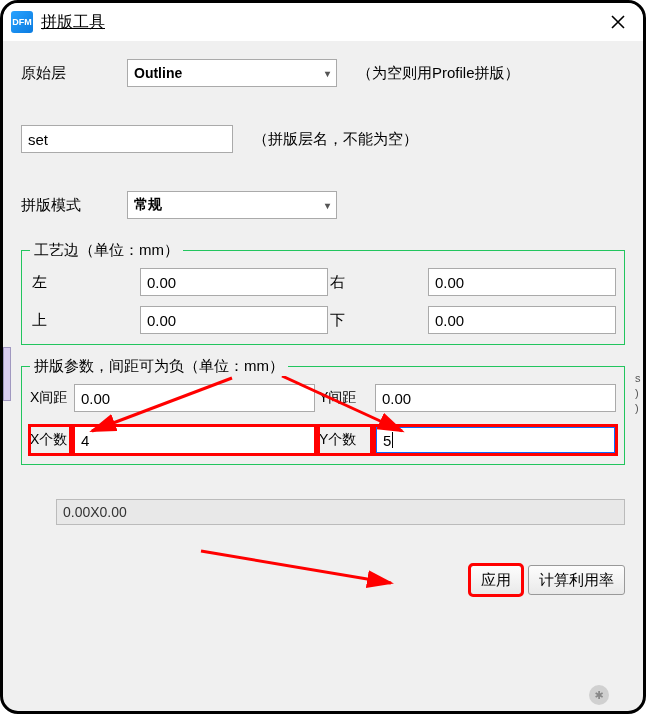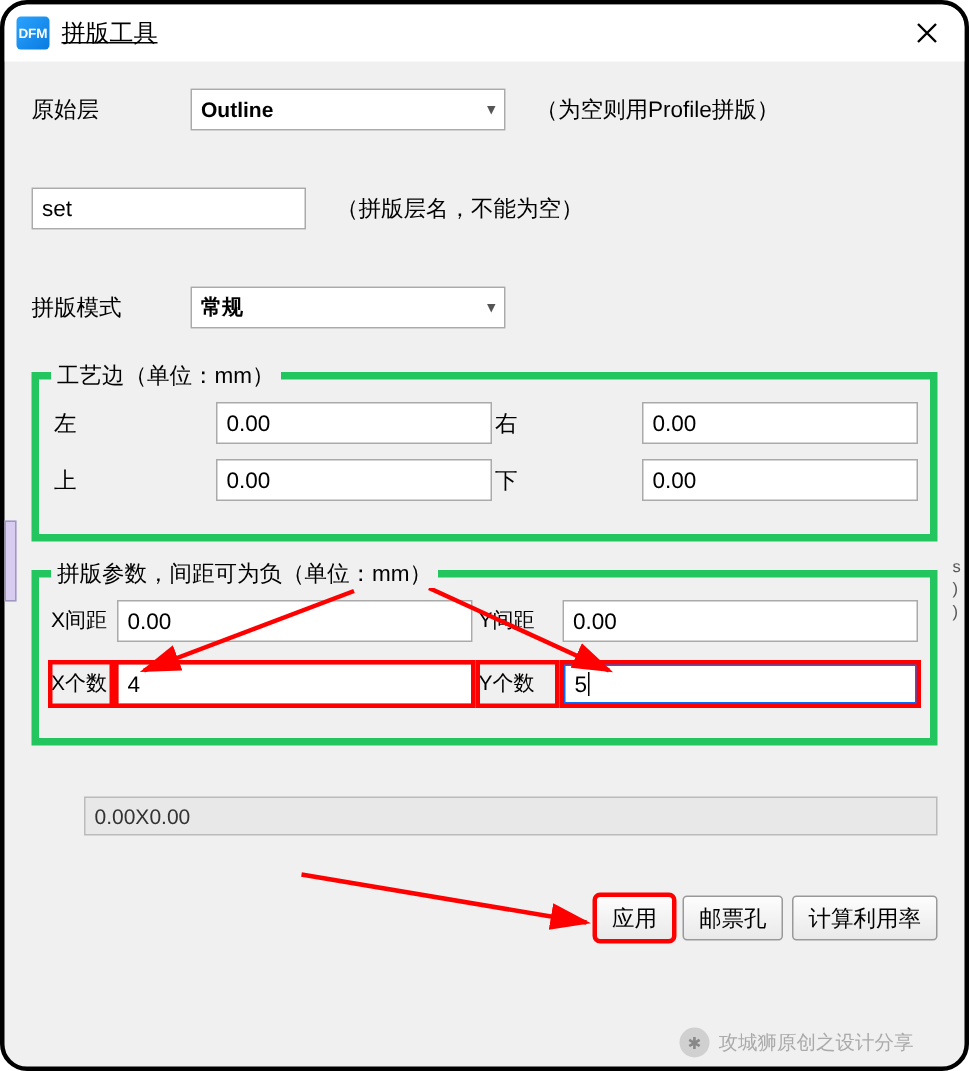--- a/index.html
+++ b/index.html
@@ -79,26 +79,26 @@
     font-size: 10px; color:#555;
   }
   .textinput {
     height: 28px;
     background:#fff;
     border:1px solid #aaa;
     padding: 0 6px;
     display:flex; align-items:center;
     font-size:15px;
   }
-  .textinput.wide { width: 183px; }
+  .textinput.wide { width: 212px; }
   .hint { margin-left: 20px; font-size:15px; }
   fieldset {
-    border: 5px solid #22c55e;
+    border: 1px solid #22c55e;
     margin: 0 0 12px 0;
-    padding: 8px 8px 22px 8px;
+    padding: 8px 8px 10px 8px;
     position: relative;
   }
   legend { font-size: 15px; padding: 0 4px; }
   .grid2 {
     display: grid;
     grid-template-columns: 110px 1fr 100px 1fr;
     row-gap: 10px;
     align-items: center;
   }
   .grid2 .lbl { font-size:15px; padding-left: 2px; }
@@ -260,32 +260,30 @@
         <line x1="260" y1="0" x2="380" y2="55" stroke="#ff0000" stroke-width="3" marker-end="url(#ah)"></line>
       </svg>
     </fieldset>
 
     <div class="size-row">
       <div class="size-value">0.00X0.00</div>
     </div>
 
     <div class="buttons">
       <div class="btn hl-red">应用</div>
-      <div class="btn">邮票孔</div>
       <div class="btn">计算利用率</div>
 
       <svg class="anno" width="420" height="60" style="left:-20px;top:-18px">
         <defs>
           <marker id="ah2" markerWidth="10" markerHeight="10" refX="8" refY="3" orient="auto">
             <path d="M0,0 L9,3 L0,6 Z" fill="#ff0000"></path>
           </marker>
         </defs>
         <line x1="200" y1="4" x2="390" y2="36" stroke="#ff0000" stroke-width="3" marker-end="url(#ah2)"></line>
       </svg>
     </div>
 
   </div>
 
   <div class="watermark">
     <div class="wc">✱</div>
-    <span>攻城狮原创之设计分享</span>
   </div>
 </div>
 
 </body></html>

